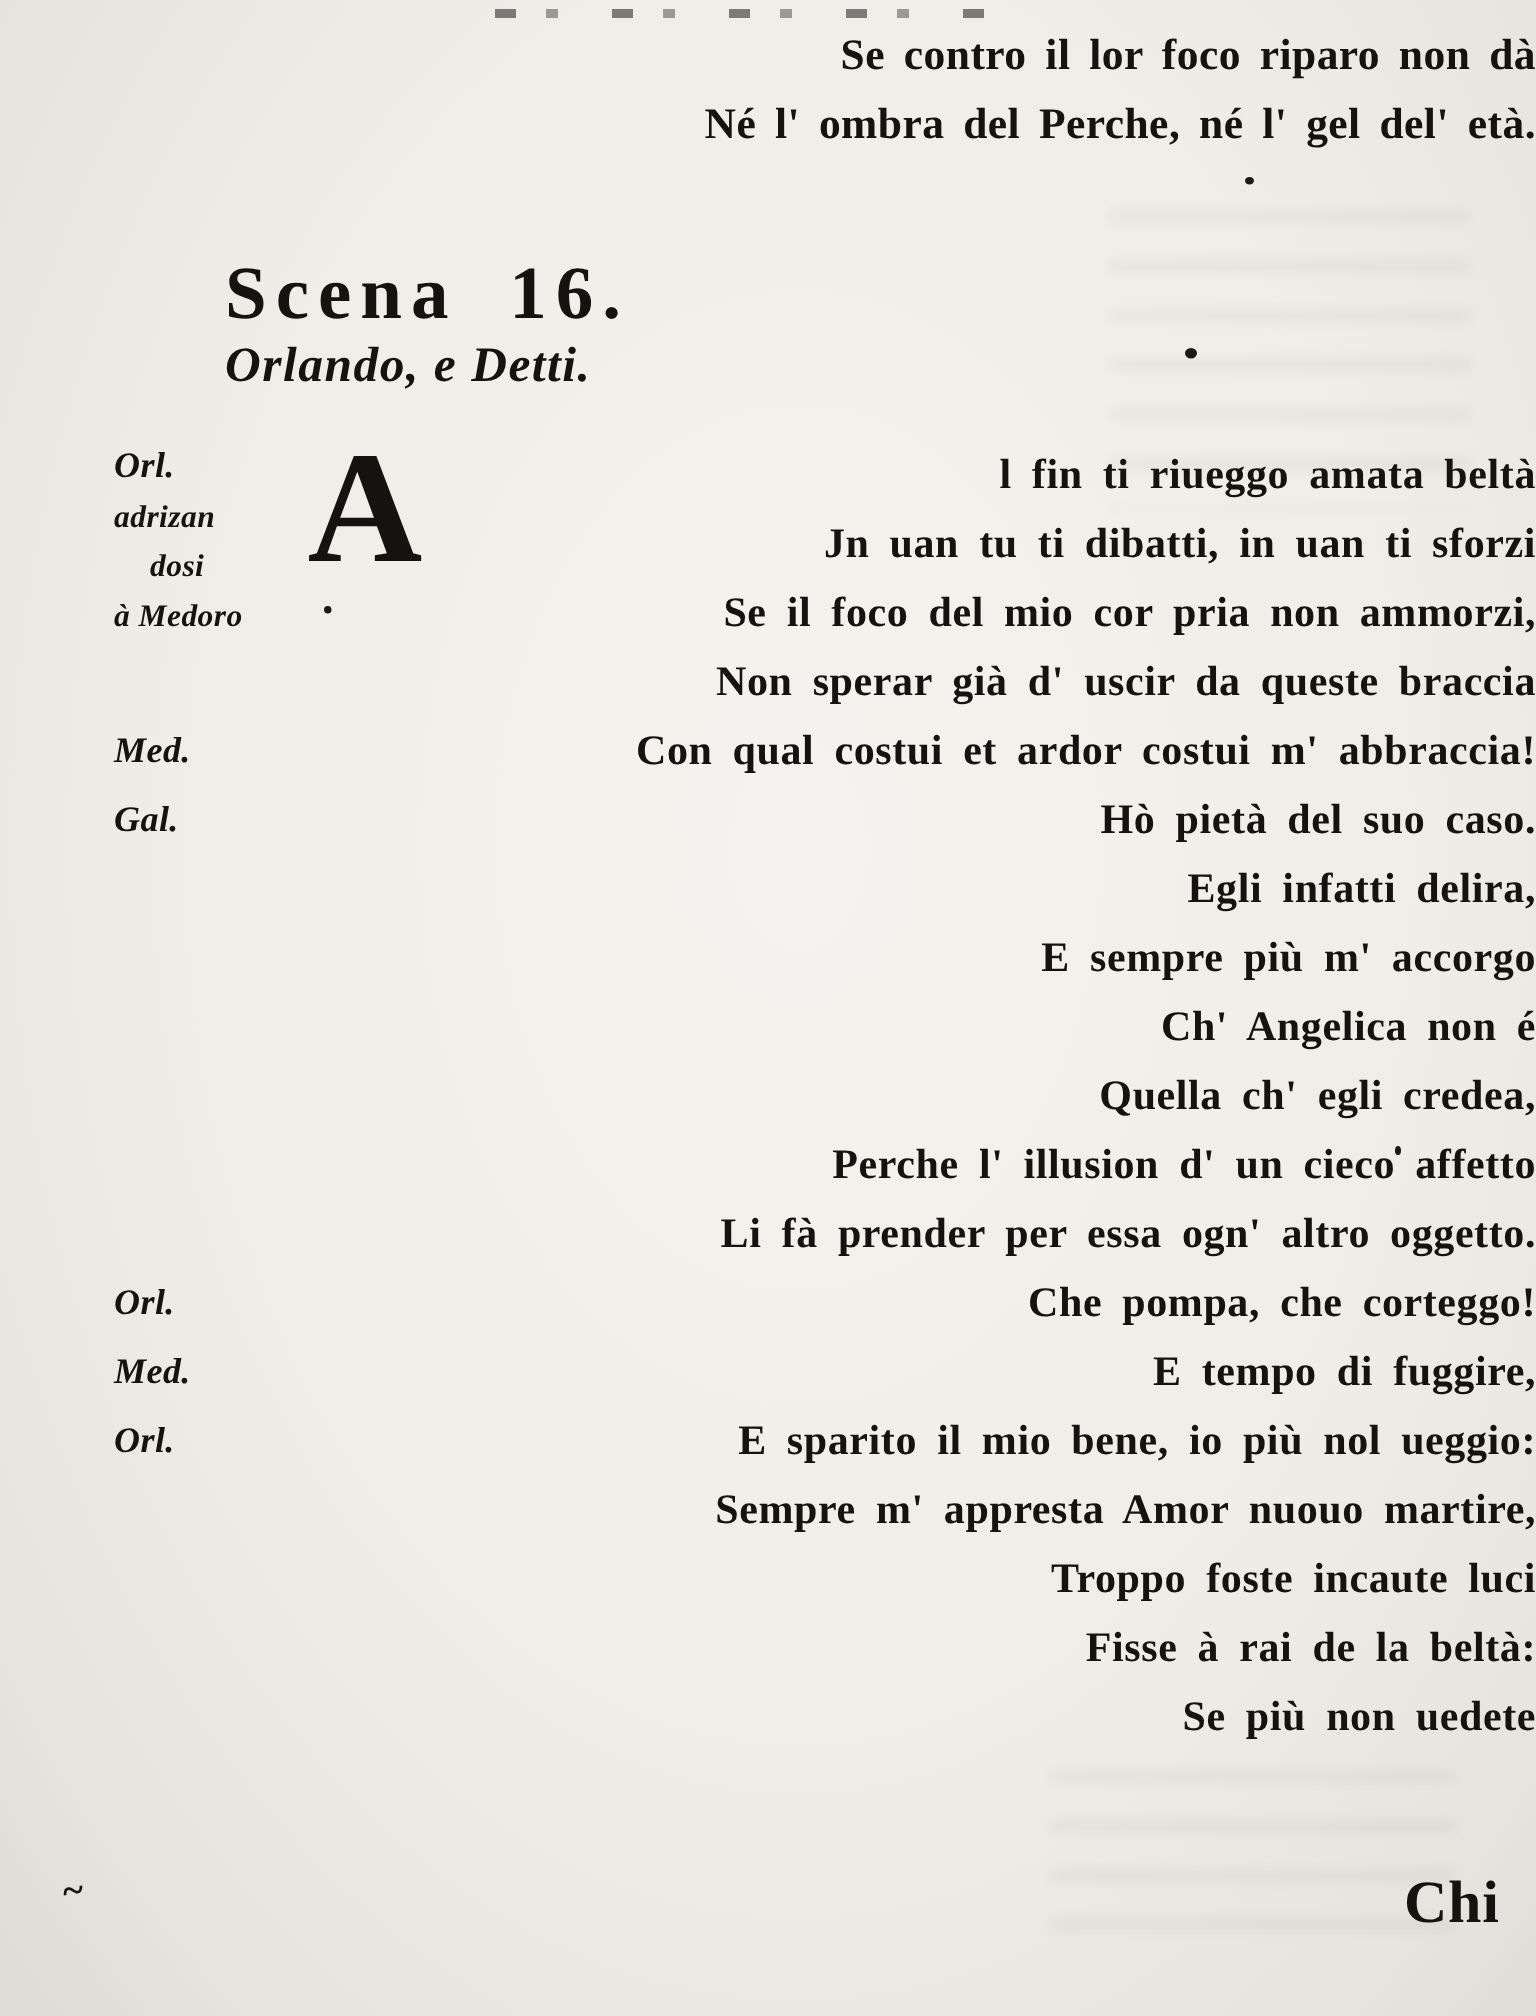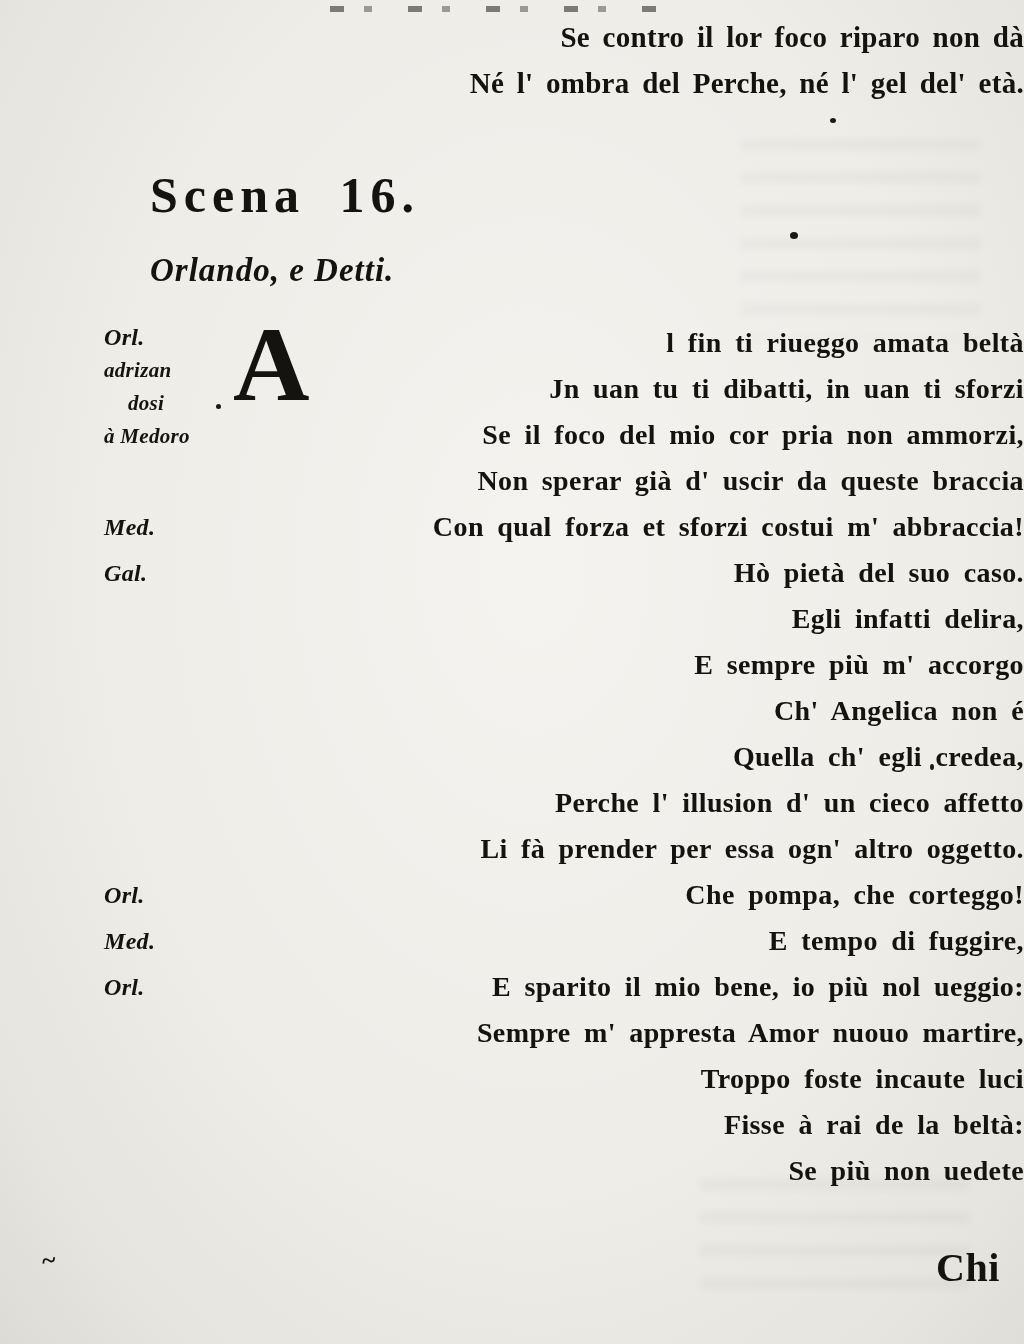--- a/index.html
+++ b/index.html
@@ -30,23 +30,23 @@
     pointer-events:none;
   }
   .ghost-top{left:740px;top:140px;width:240px;height:200px;}
   .ghost-bottom{left:700px;top:1180px;width:270px;height:110px;}
   .speck{position:absolute;background:#1b1916;border-radius:50%;}
 
   .prelude{padding:14px 0 0 310px;font-size:29px;line-height:46px;letter-spacing:.3px;word-spacing:5px;}
 
   .centered{width:874px;margin-left:150px;}
   .scene-heading{margin-top:60px;font-size:50px;line-height:58px;letter-spacing:6px;word-spacing:16px;}
-  .scene-subheading{margin-top:26px;font-size:33px;line-height:40px;font-style:italic;letter-spacing:1px;}
+  .scene-subheading{font-size:33px;line-height:40px;font-style:italic;letter-spacing:1px;}
 
-  .dialogue{margin-top:30px;margin-left:104px;}
+  .dialogue{margin-top:30px;margin-left:76px;}
   .block{display:flex;align-items:flex-start;}
   .margin-col{width:123px;flex:none;font-style:italic;font-size:24px;line-height:46px;letter-spacing:.3px;}
   .margin-col .direction{font-size:21px;line-height:33px;}
   .margin-col .direction.dir-indent{padding-left:24px;}
   .margin-col .speaker.tight{line-height:34px;}
   .text-col{flex:1;font-size:28px;line-height:46px;letter-spacing:.4px;word-spacing:6px;}
   .verse-line{min-height:46px;white-space:nowrap;text-align:right;}
   .verse-line.indent{padding-left:76px;}
   .drop-cap{
     float:left;
@@ -94,21 +94,21 @@
         <div class="verse-line">Se il foco del mio cor pria non ammorzi,</div>
         <div class="verse-line">Non sperar già d' uscir da queste braccia</div>
       </div>
     </div>
 
     <div class="block">
       <div class="margin-col">
         <div class="speaker">Med.</div>
       </div>
       <div class="text-col">
-        <div class="verse-line">Con qual forza et sforzi costui m' abbraccia!</div>
+        <div class="verse-line">Con qual costui et ardor costui m' abbraccia!</div>
       </div>
     </div>
 
     <div class="block">
       <div class="margin-col">
         <div class="speaker">Gal.</div>
       </div>
       <div class="text-col">
         <div class="verse-line">Hò pietà del suo caso.</div>
         <div class="verse-line">Egli infatti delira,</div>

